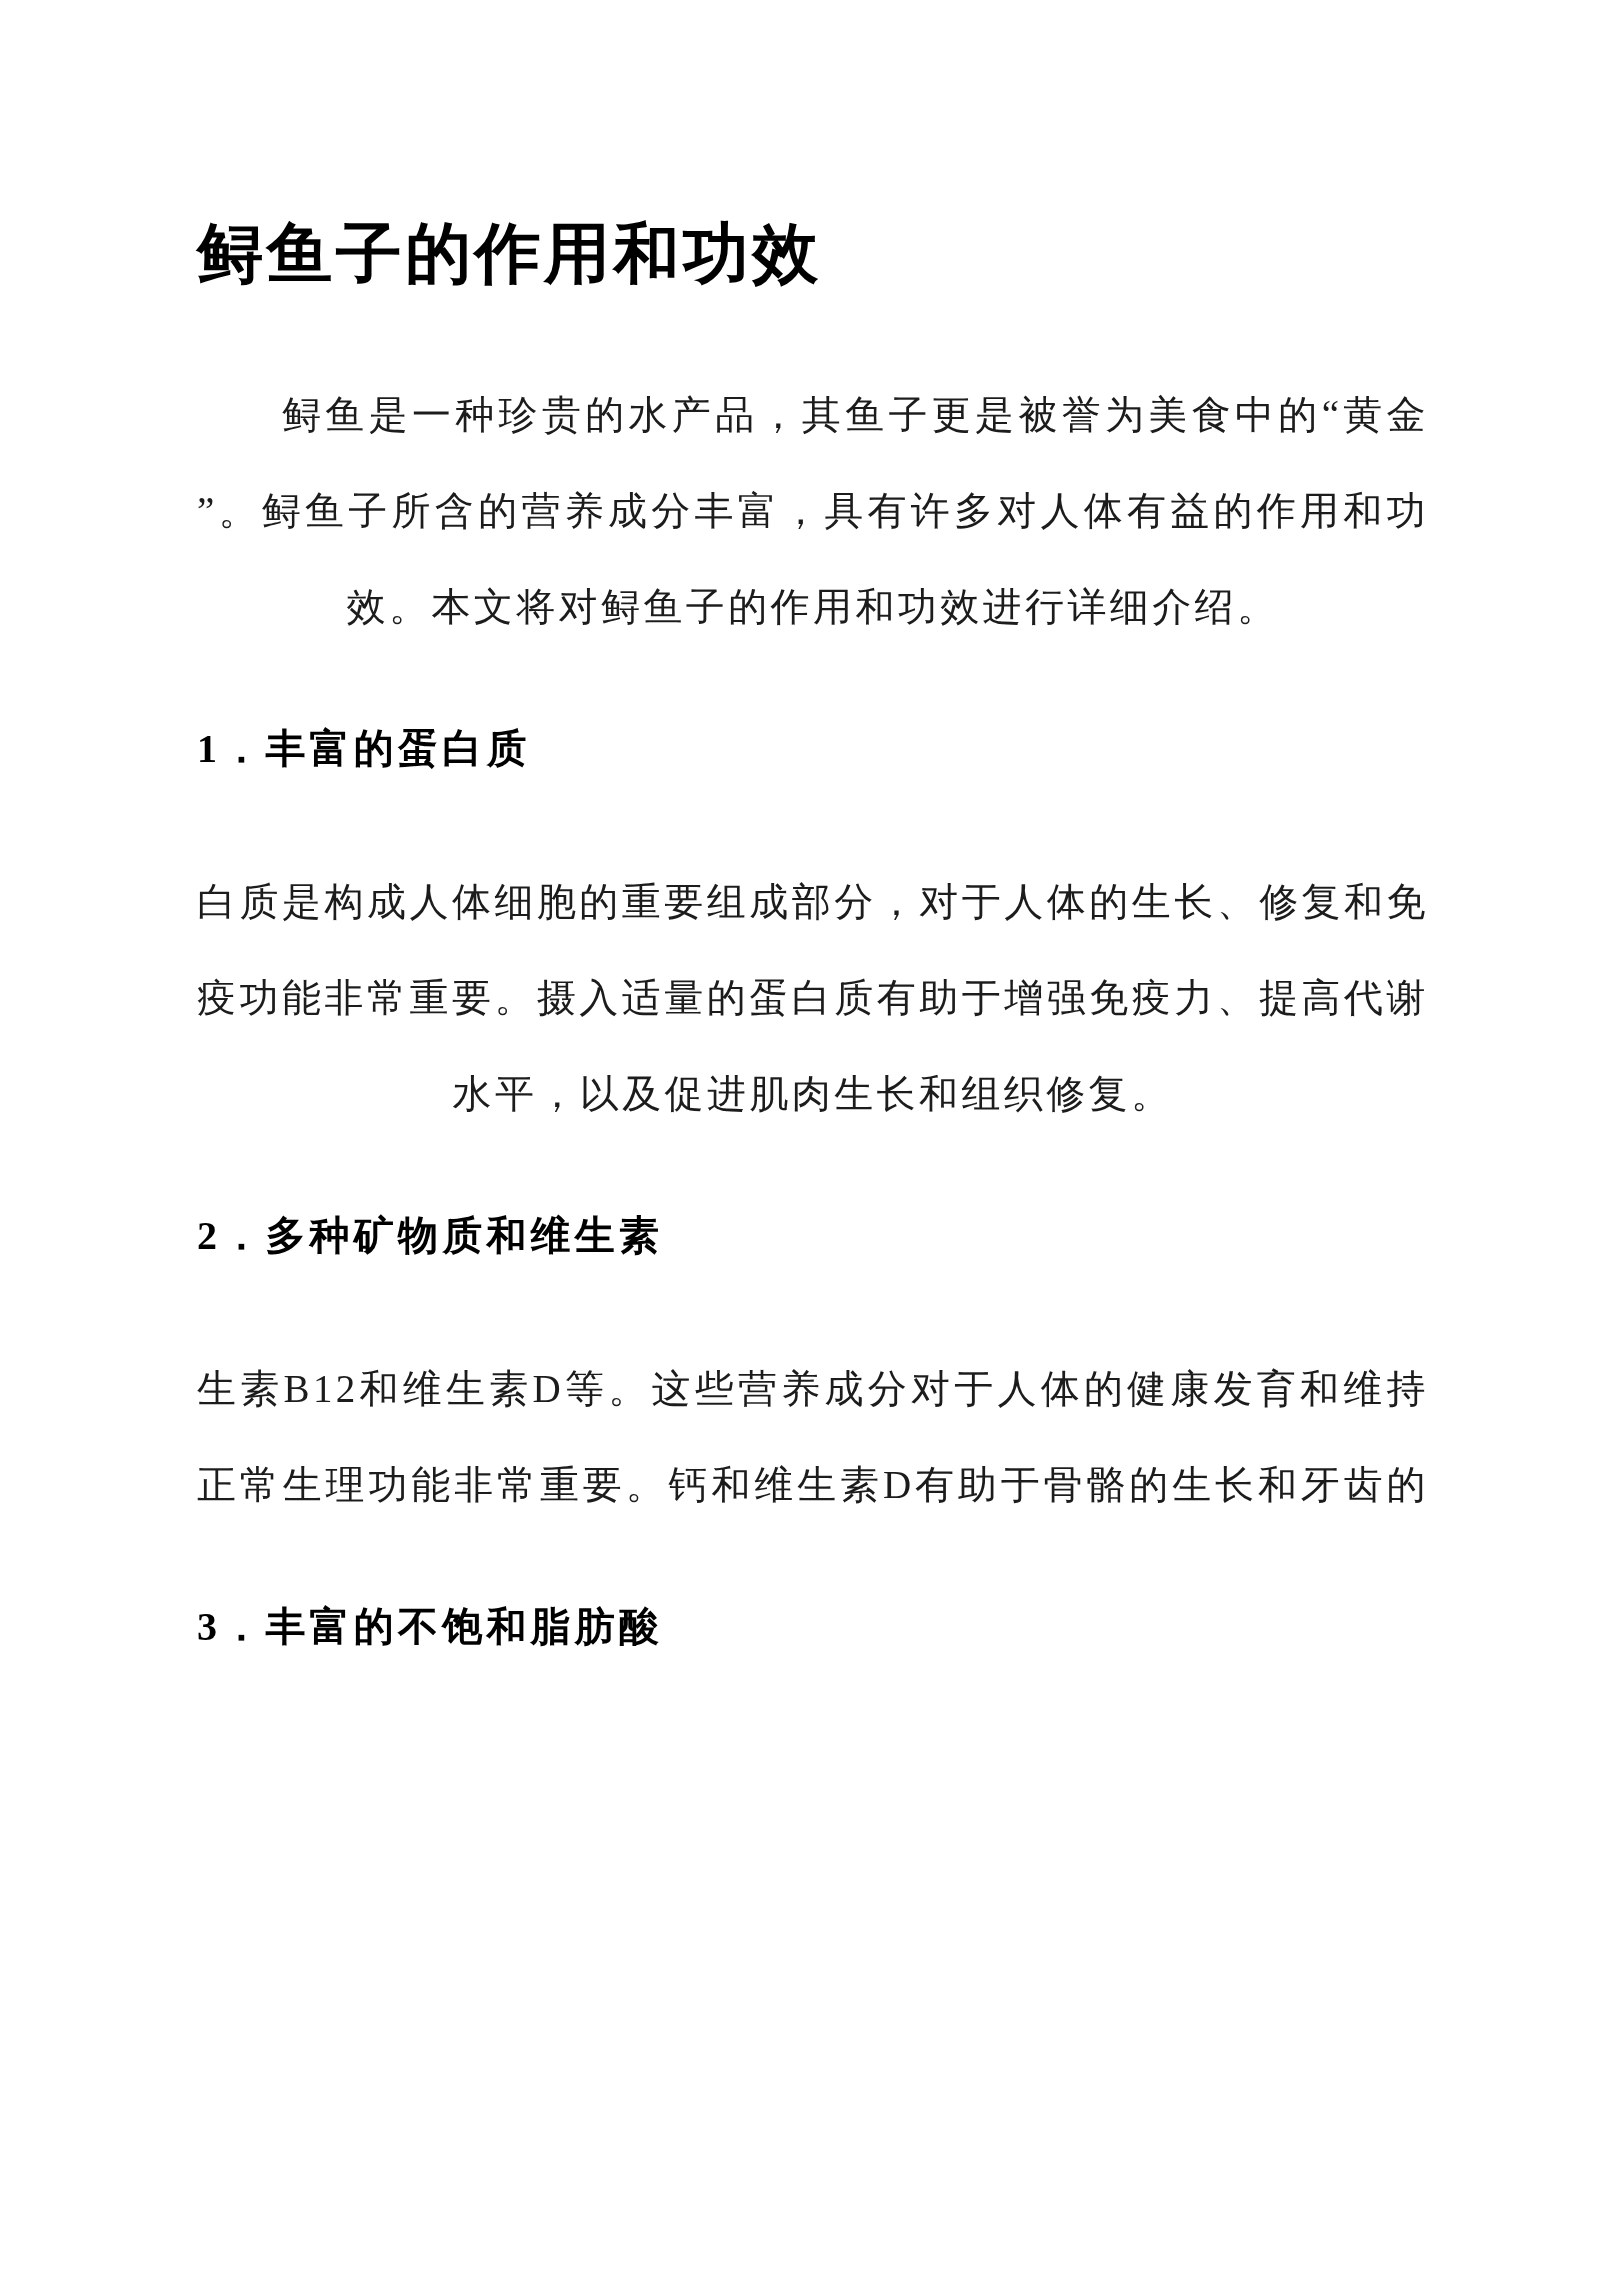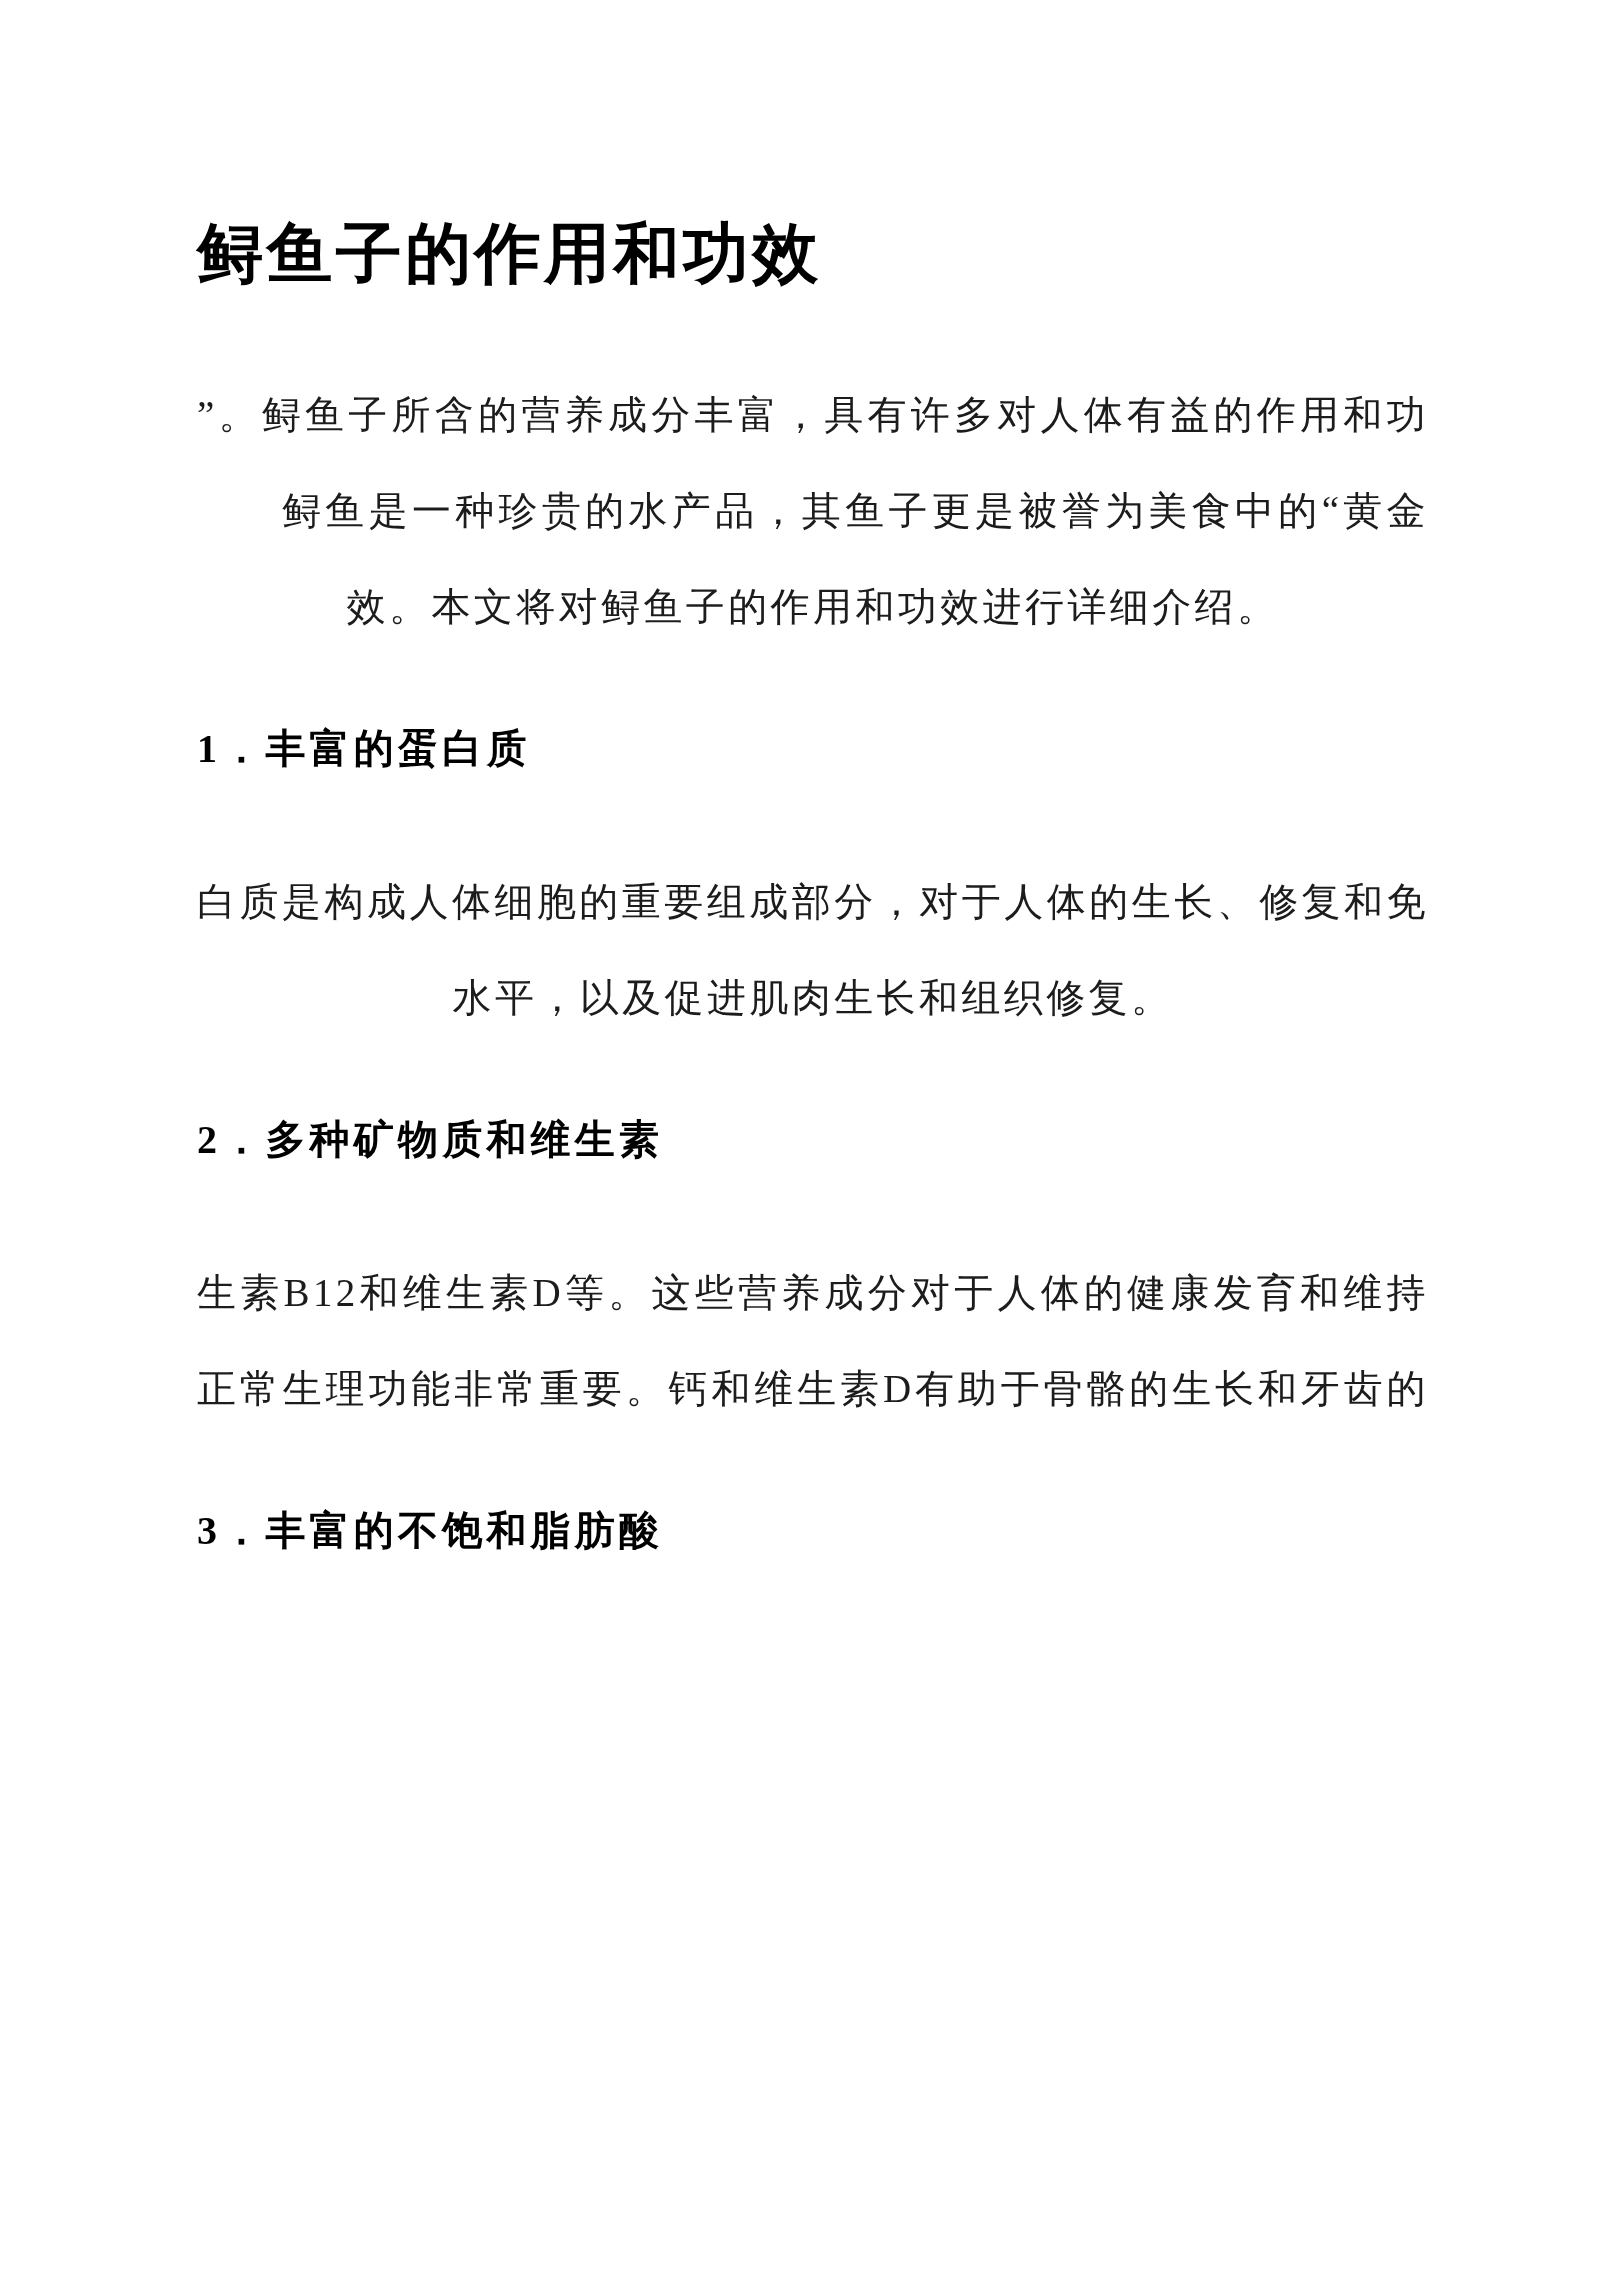--- a/index.html
+++ b/index.html
@@ -60,29 +60,30 @@
   }
 </style>
 </head>
 <body>
 
 <div class="page">
 
   <h1 class="doc-title">鲟鱼子的作用和功效</h1>
 
   <div class="para">
+    <div class="line fill indent">鲟鱼是一种珍贵的水产品，其鱼子更是被誉为美食中的“黄金</div>
     <div class="line fill">”。鲟鱼子所含的营养成分丰富，具有许多对人体有益的作用和功</div>
-    <div class="line fill indent">鲟鱼是一种珍贵的水产品，其鱼子更是被誉为美食中的“黄金</div>
     <div class="line">效。本文将对鲟鱼子的作用和功效进行详细介绍。</div>
   </div>
 
   <h2 class="heading">1．丰富的蛋白质</h2>
 
   <div class="para">
     <div class="line fill">白质是构成人体细胞的重要组成部分，对于人体的生长、修复和免</div>
+    <div class="line fill">疫功能非常重要。摄入适量的蛋白质有助于增强免疫力、提高代谢</div>
     <div class="line">水平，以及促进肌肉生长和组织修复。</div>
   </div>
 
   <h2 class="heading">2．多种矿物质和维生素</h2>
 
   <div class="para">
     <div class="line fill">生素B12和维生素D等。这些营养成分对于人体的健康发育和维持</div>
     <div class="line fill">正常生理功能非常重要。钙和维生素D有助于骨骼的生长和牙齿的</div>
   </div>
 

